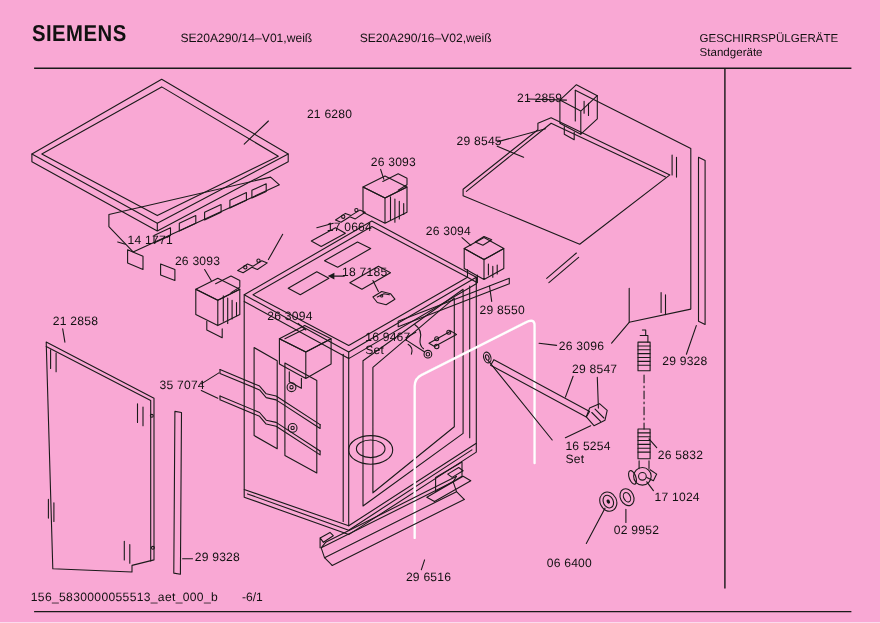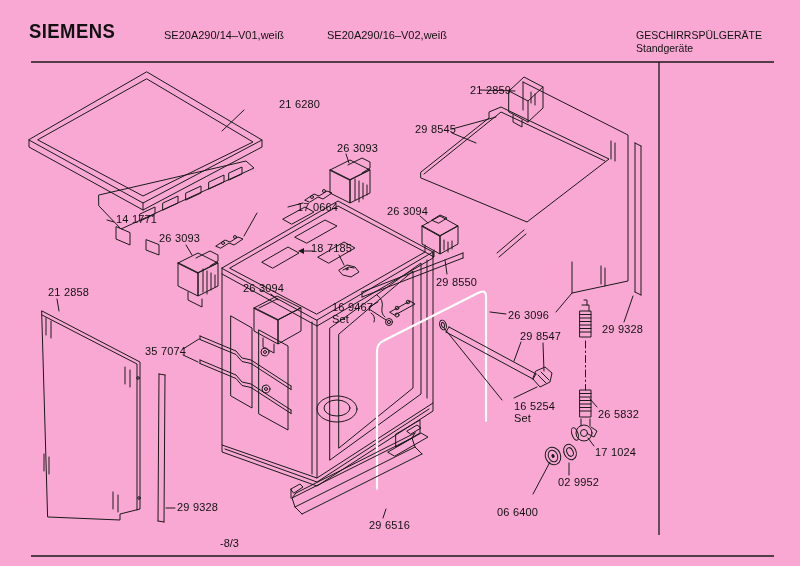--- a/index.html
+++ b/index.html
@@ -31,21 +31,22 @@
 </head>
 <body>
 
 <div class="page">
 
   <div class="abs brand">SIEMENS</div>
   <div class="abs model model-left">SE20A290/14–V01,weiß</div>
   <div class="abs model model-right">SE20A290/16–V02,weiß</div>
   <div class="abs category"><span>GESCHIRRSPÜLGERÄTE</span><br><span>Standgeräte</span></div>
 
-  <div class="abs footer-page">-8/3</div>
+  <div class="abs footer-id">156_5830000055513_aet_000_b</div>
+  <div class="abs footer-page">-6/1</div>
 
   <svg class="drawing" width="800" height="566" viewBox="0 0 800 566">
 
     <g>
       <path class="ln2" d="M31,62 H774"></path>
       <path class="ln2" d="M659,62 V535"></path>
       <path class="ln2" d="M31,556 H774"></path>
     </g>
 
     <g>

